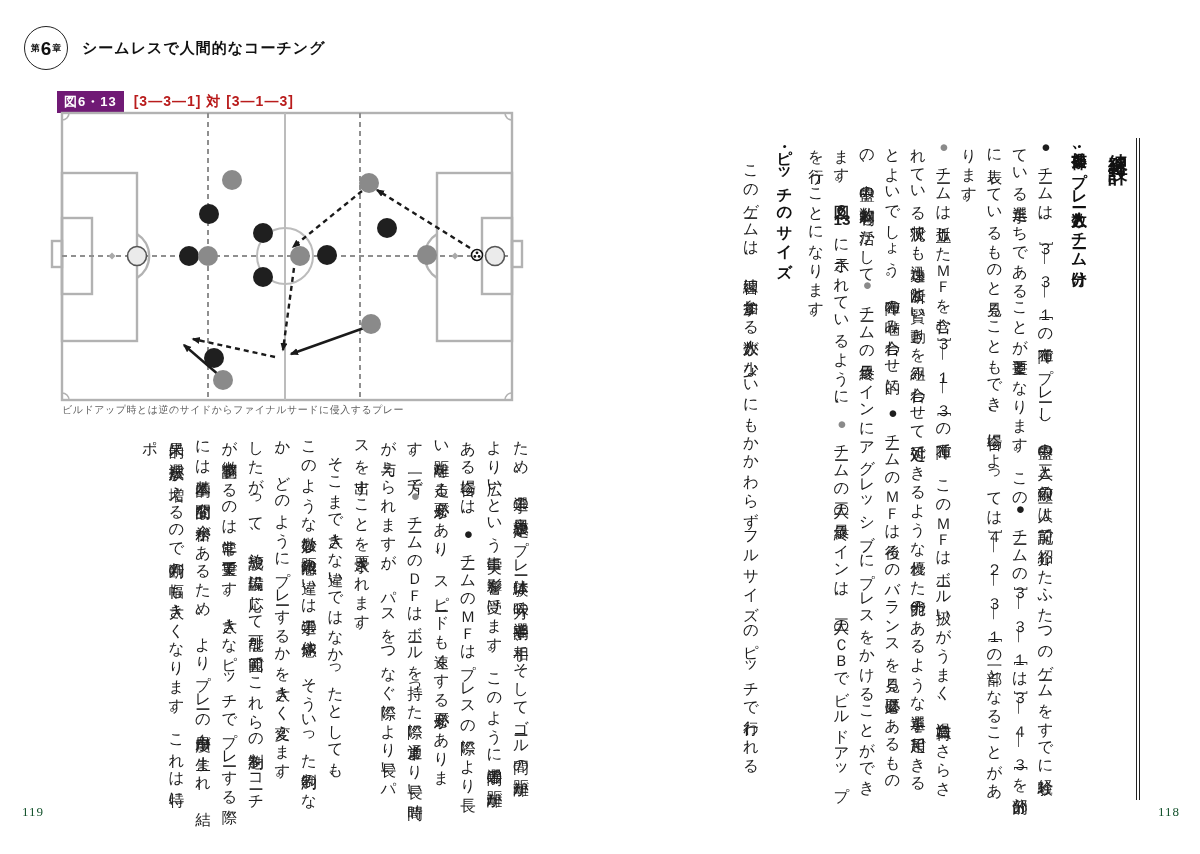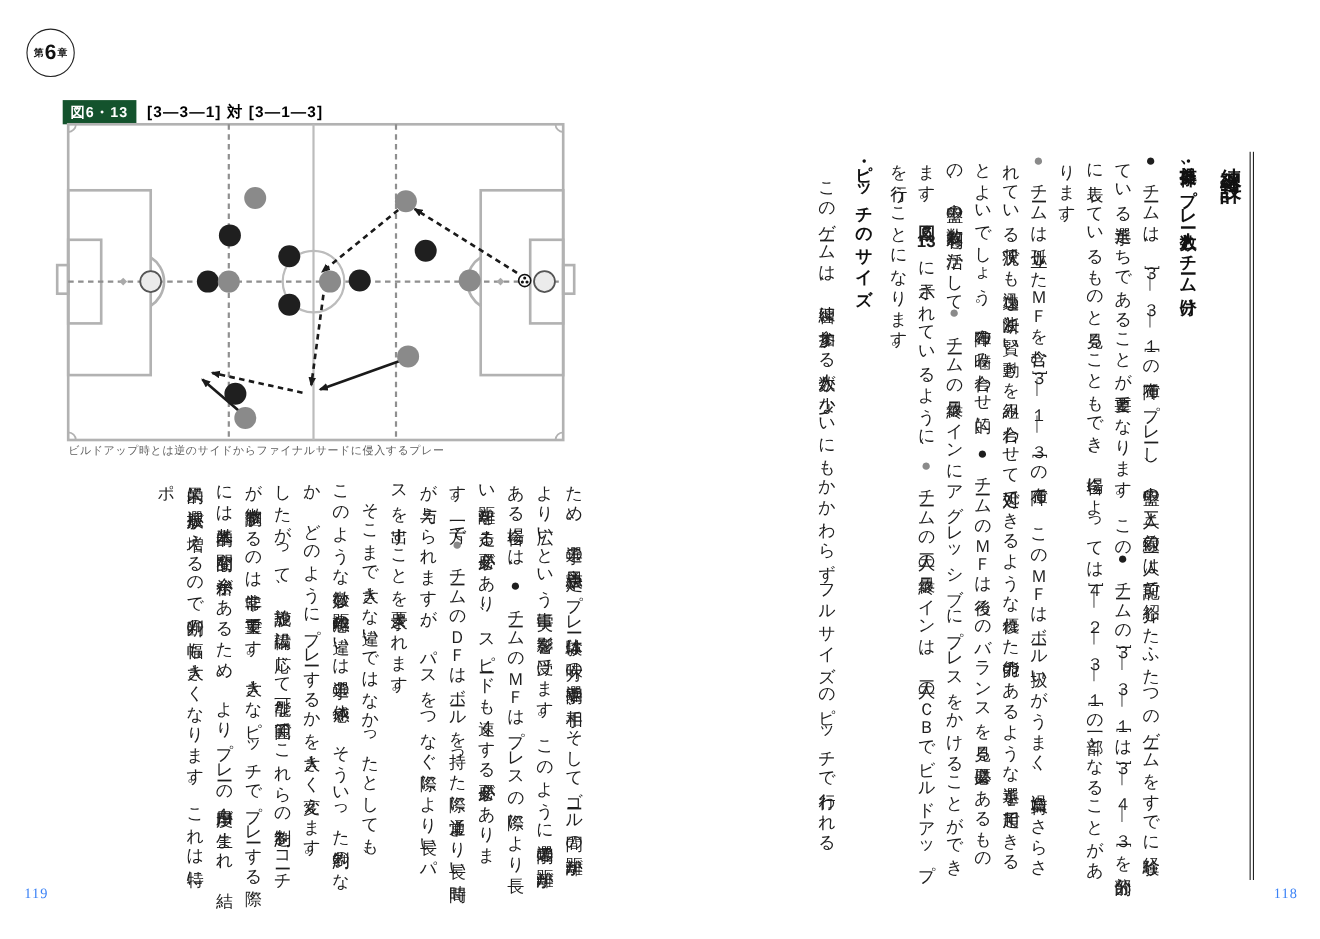--- a/index.html
+++ b/index.html
@@ -18,26 +18,26 @@
   }
   .chapter-badge .small{font-size:9px;font-weight:bold;}
   .chapter-badge .big{font-size:19px;font-weight:bold;margin:0 1px;}
   .chapter-title{
     font-family:"Liberation Sans", sans-serif;font-weight:bold;
     font-size:15px;color:#111;letter-spacing:1px;
   }
   
   .figure-label-row{position:absolute;left:57px;top:91px;display:flex;align-items:center;gap:10px;}
   .figure-tag{
-    background:#14532d;color:#fff;font-family:"Liberation Sans", sans-serif;
+    background:#701a75;color:#fff;font-family:"Liberation Sans", sans-serif;
     font-weight:bold;font-size:13px;padding:2px 7px;letter-spacing:1px;
   }
   .figure-title{
     font-family:"Liberation Sans", sans-serif;font-size:14px;font-weight:600;
-    color:#000000;letter-spacing:1px;
+    color:#b91c1c;letter-spacing:1px;
   }
   
   .pitch-svg{position:absolute;left:50px;top:106px;}
   .figure-caption{
     position:absolute;left:62px;top:403px;
     font-family:"Liberation Sans", sans-serif;font-size:10px;color:#5f5f5f;letter-spacing:0.5px;
   }
   
   .v-text{
     position:absolute;
@@ -57,35 +57,36 @@
     font-family:"Liberation Sans", sans-serif;font-weight:bold;font-size:15.5px;
     color:#111;margin-right:8px;margin-left:10px;line-height:1.4;
   }
   .v-p{margin:0;}
   .v-p.indent{text-indent:1em;}
   .seg-b{font-weight:bold;font-family:"Liberation Sans", sans-serif;}
   .seg-dg{color:#8a8a8a;}
   .seg-tcy{text-combine-upright:all;-webkit-text-combine:horizontal;}
   
   .page-number{
-    position:absolute;bottom:34px;font-size:13px;color:#3b82f6;
+    position:absolute;bottom:34px;font-size:13px;color:#14532d;
     font-family:"Liberation Serif", serif;letter-spacing:1px;
   }
   .page-number.left{left:22px;}
   .page-number.right{right:20px;text-align:center;}
 </style>
 </head>
 <body>
 
 <div class="chapter-header">
   <div class="chapter-badge">
     <span class="small">第</span>
       <span class="big">6</span>
       <span class="small">章</span>
   </div>
+  <div class="chapter-title">シームレスで人間的なコーチング</div>
 </div>
 
 <div class="figure-label-row">
   <span class="figure-tag">図6・13</span>
   <span class="figure-title">[3—3—1] 対 [3—1—3]</span>
 </div>
 
 <svg class="pitch-svg" width="474" height="301" viewBox="-12 -7 474 301" xmlns="http://www.w3.org/2000/svg">
   <defs>
     <marker id="ah" markerWidth="9" markerHeight="8" refX="7" refY="3.5" orient="auto" markerUnits="userSpaceOnUse">

